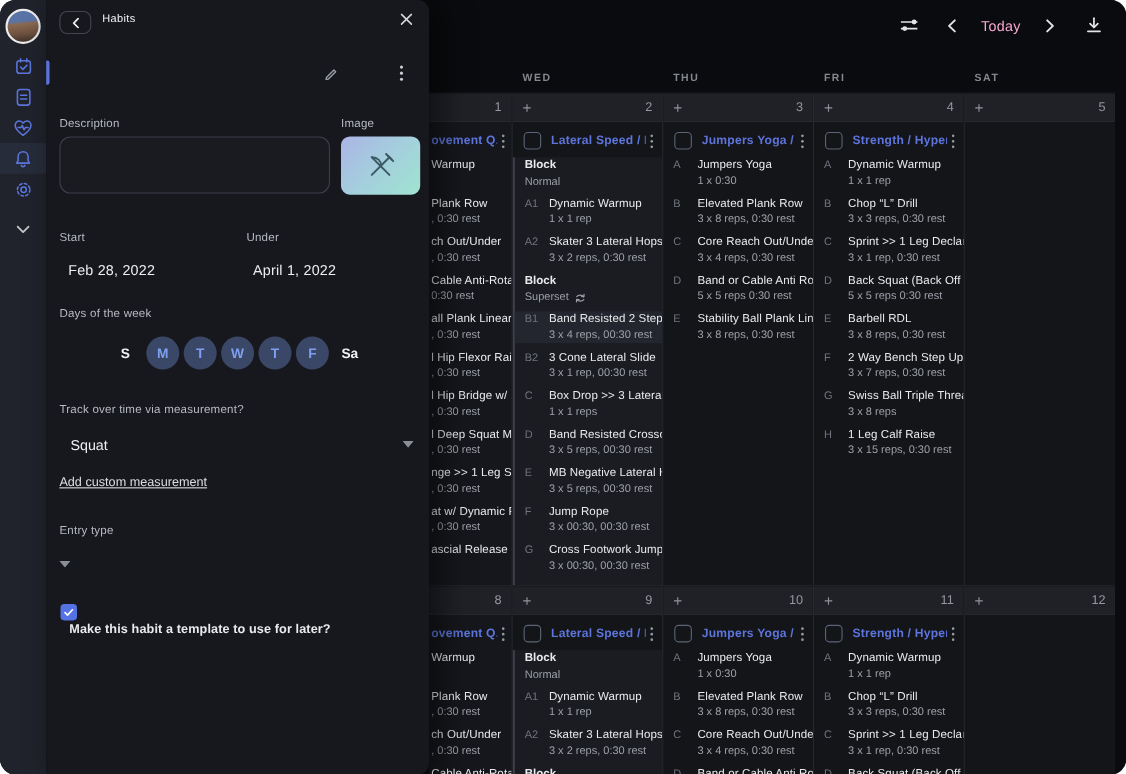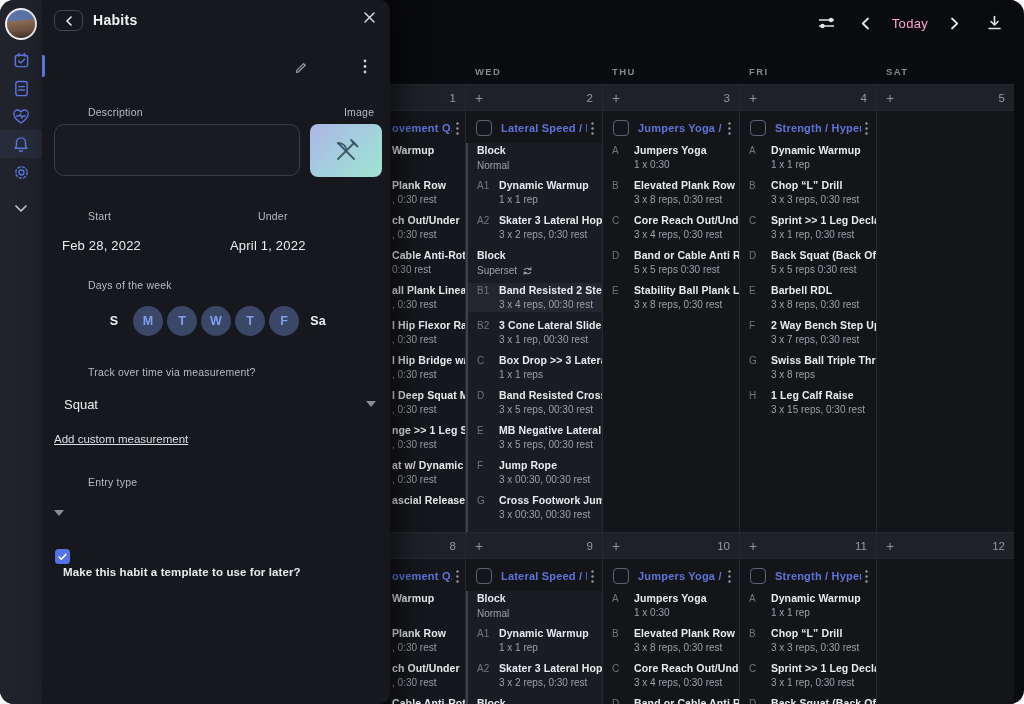--- a/index.html
+++ b/index.html
@@ -46,35 +46,35 @@
   .evt-body{padding-bottom:4px;}
   .blocked .evt-body{border-left:2px solid #3d414b;background:#1a1c22;}
   .block-label{font-size:10.5px;font-weight:700;color:#e9eaee;line-height:15px;padding-left:9px;}
   .block-sub{font-size:10px;color:#9da0a8;line-height:15px;padding-left:9px;margin-bottom:5px;
              display:flex;align-items:center;gap:5px;}
   .ex{display:flex;margin-bottom:6px;padding-left:9px;}
   .ex.hl{background:#23262e;}
   .clip .ex{padding-left:2px;}
   .ex-tag{width:22px;flex:none;font-size:10px;color:#70747d;line-height:14px;padding-top:1px;}
   .ex-main{flex:1;min-width:0;}
-  .ex-name{font-size:10.5px;font-weight:700;color:#e9ebee;line-height:14px;white-space:nowrap;overflow:hidden;letter-spacing:.1px;}
+  .ex-name{font-size:10.5px;font-weight:400;color:#e9ebee;line-height:14px;white-space:nowrap;overflow:hidden;letter-spacing:.1px;}
   .ex-sub{font-size:10px;color:#9da0a8;line-height:15px;white-space:nowrap;overflow:hidden;min-height:15px;}
 
   
   .modal{position:absolute;left:42px;top:0;width:348px;height:704px;background:#17181e;z-index:10;
          border-radius:0 10px 10px 0;box-shadow:10px 0 30px rgba(0,0,0,.55);}
   .m-back{position:absolute;left:12px;top:10px;width:27px;height:19px;border:1px solid #42464f;
           border-radius:7px;display:flex;align-items:center;justify-content:center;color:#eceef0;}
-  .m-title{position:absolute;left:51px;top:12px;font-size:14px;font-weight:700;color:#f2f3f5;letter-spacing:.3px;text-align:right;}
+  .m-title{position:absolute;left:51px;top:12px;font-size:10px;font-weight:400;color:#f2f3f5;letter-spacing:.3px;text-align:right;}
   .m-close{position:absolute;left:322px;top:12px;color:#d3d5da;}
   .accent{position:absolute;left:0;top:55px;width:3px;height:22px;background:#5b74dd;border-radius:0 2px 2px 0;}
   .h-title{position:absolute;left:12px;top:58px;font-size:14.5px;font-weight:700;color:#f4f5f7;letter-spacing:.2px;}
   .h-pencil{position:absolute;left:252px;top:60px;color:#9ba0a8;}
   .h-kebab{position:absolute;left:321px;top:59px;color:#cdd0d6;}
-  .m-label{position:absolute;font-size:10.5px;color:#b7bac1;letter-spacing:.2px;margin-left:34px;}
+  .m-label{position:absolute;font-size:10.5px;color:#b7bac1;letter-spacing:.2px;}
   .m-textarea{position:absolute;left:12px;top:124px;width:246px;height:52px;background:#191b21;
               border:1px solid #3a3e48;border-radius:10px;box-sizing:border-box;resize:none;outline:none;}
   .m-imgtile{position:absolute;left:268px;top:124px;width:72px;height:53px;border-radius:8px;
              background:linear-gradient(135deg,#abb4e6 0%,#a4cfdd 50%,#9fe4d0 100%);
              display:flex;align-items:center;justify-content:center;color:#3c5a64;}
   .m-value{position:absolute;font-size:13px;color:#eceef0;letter-spacing:.2px;}
   .days-row{position:absolute;left:0;right:0;top:306px;display:flex;justify-content:center;gap:4px;}
   .day-c{width:30px;height:30px;border-radius:50%;display:flex;align-items:center;justify-content:center;
          font-size:12.5px;font-weight:700;color:#eef0f2;}
   .day-c.sel{background:#3b4766;color:#7e9ff0;}

